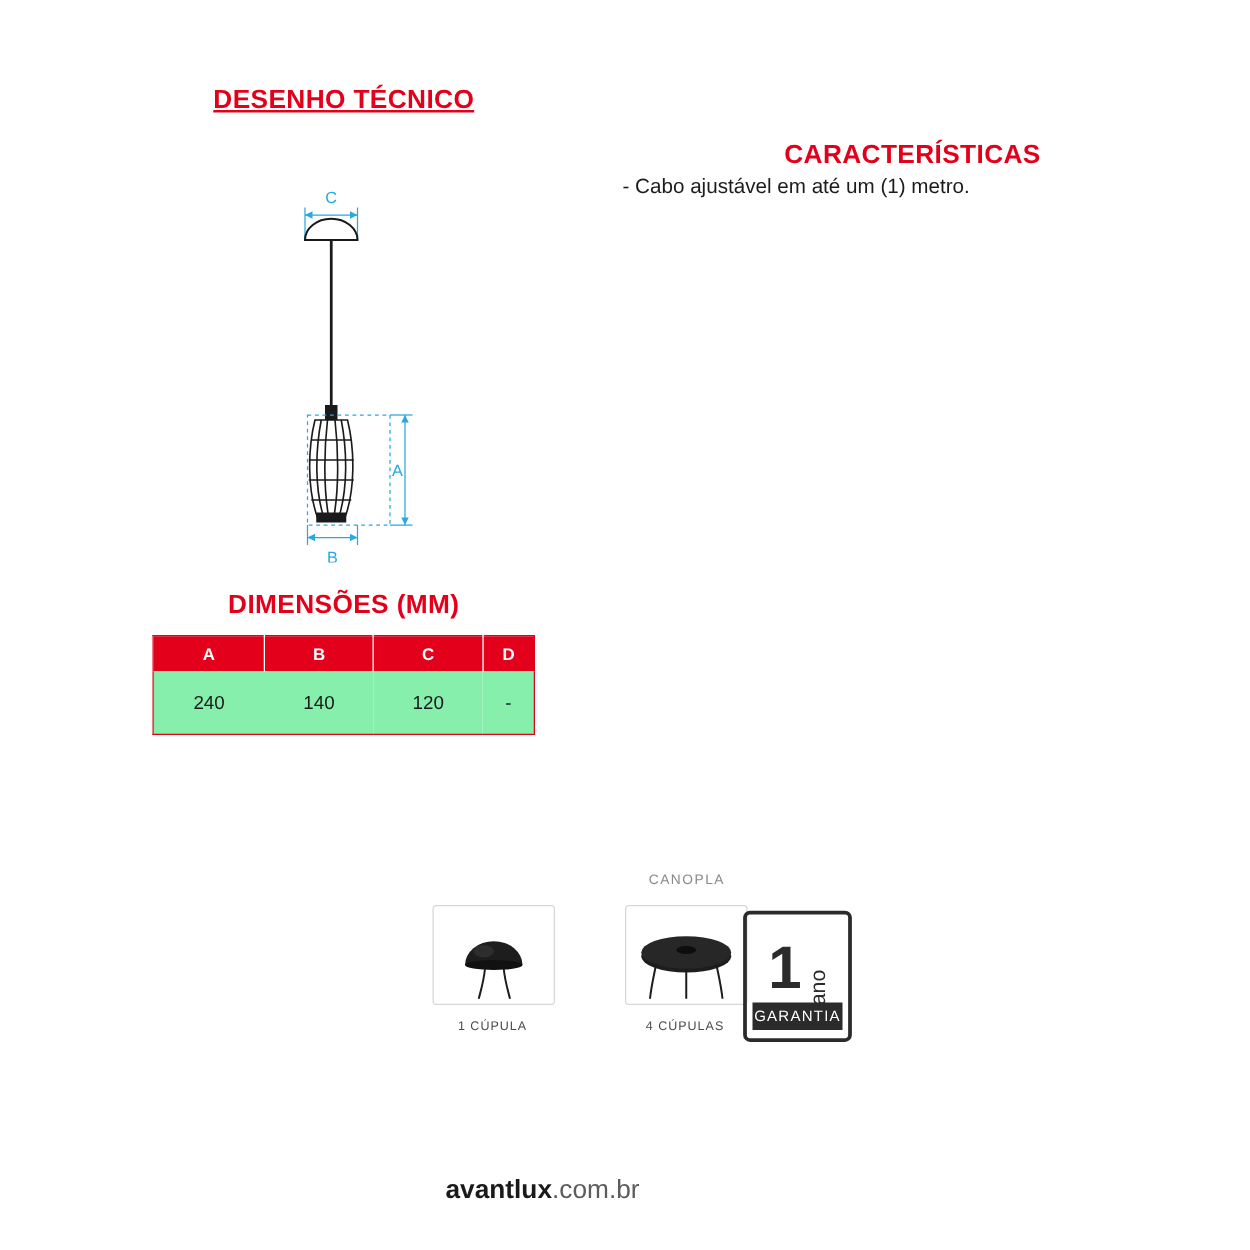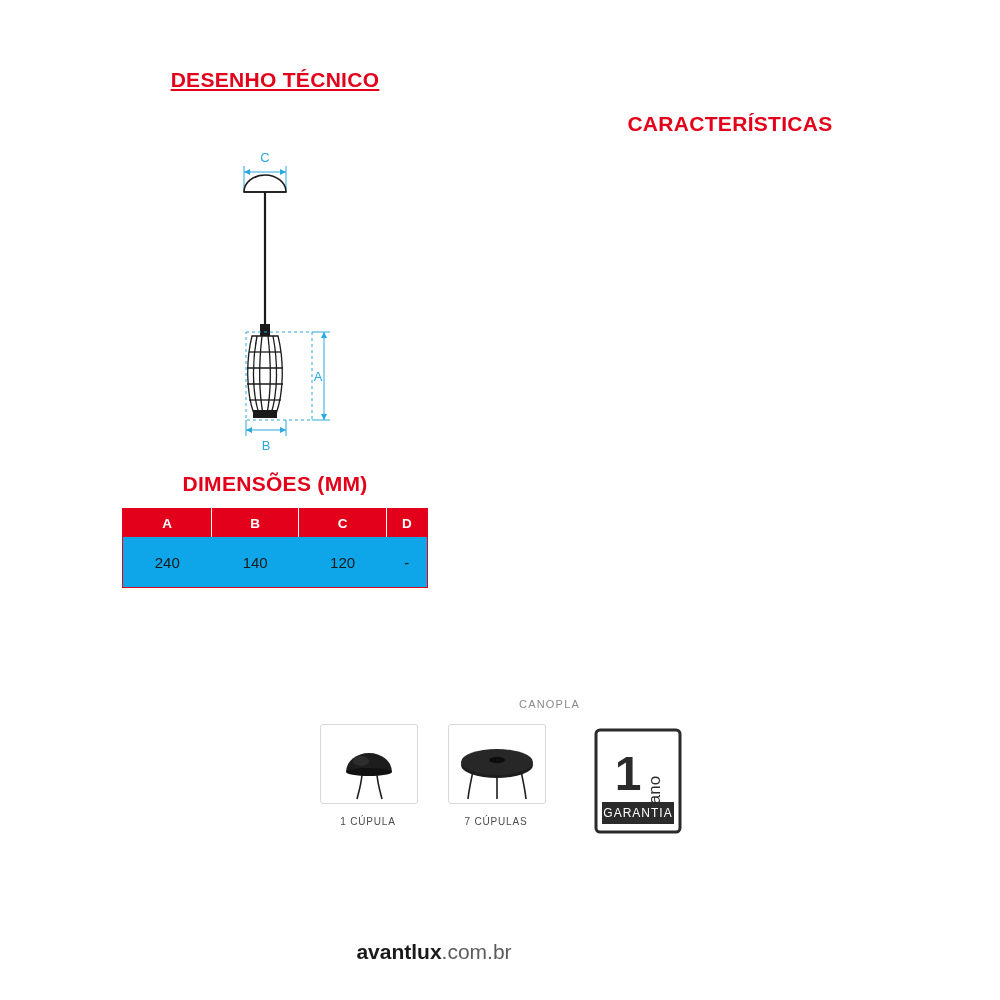--- a/index.html
+++ b/index.html
@@ -86,21 +86,21 @@
     font-weight: bold;
     height: 26px;
     border-right: 1px solid #ffffff;
   }
   #dim-table th:last-child { border-right: none; }
   #dim-table td {
     text-align: center;
     font-size: 15px;
     color: #1a1a1a;
     height: 48px;
-    background: #0ea5e9;
+    background: #86efac;
   }
 
   
   #canopla-block {
     position: absolute;
     left: 300px;
     top: 698px;
     width: 420px;
   }
   #canopla-label {
@@ -110,21 +110,21 @@
     color: #8a8a8a;
     width: 260px;
     margin-left: 20px;
   }
   .canopla-items {
     display: flex;
     gap: 32px;
     margin-top: 14px;
     margin-left: 20px;
   }
-  .canopla-item { width: 96px; }
+  .canopla-item { width: 96px; margin-left: 26px; }
   .canopla-box {
     width: 96px;
     height: 78px;
     border: 1px solid #d8d8d8;
     border-radius: 3px;
     position: relative;
     background: #fff;
     overflow: hidden;
   }
   .canopla-caption {
@@ -219,20 +219,21 @@
     <polygon points="126,310 132,307 132,313" fill="#2aa8e0"></polygon>
     <polygon points="166,310 160,307 160,313" fill="#2aa8e0"></polygon>
 
     <text x="145" y="42" fill="#2aa8e0" font-size="13" font-family="Liberation Sans, sans-serif" text-anchor="middle">C</text>
     <text x="198" y="261" fill="#2aa8e0" font-size="13" font-family="Liberation Sans, sans-serif" text-anchor="middle">A</text>
     <text x="146" y="330" fill="#2aa8e0" font-size="13" font-family="Liberation Sans, sans-serif" text-anchor="middle">B</text>
   </svg>
 </div>
 
 <div id="features">
+  <div class="feature-line">- Cabo ajustável em até um (1) metro.</div>
 </div>
 
 <div id="title-dimensoes" class="section-title">DIMENSÕES (MM)</div>
 
 <table id="dim-table">
   <thead>
     <tr>
       <th>A</th>
       <th>B</th>
       <th>C</th>
@@ -268,21 +269,21 @@
       <div class="canopla-box">
         <svg width="96" height="78" viewBox="0 0 96 78">
           <ellipse cx="48" cy="40" rx="36" ry="13" fill="#1d1d1d"></ellipse>
           <ellipse cx="48" cy="37" rx="36" ry="13" fill="#272727"></ellipse>
           <ellipse cx="48" cy="35" rx="8" ry="3.2" fill="#0d0d0d"></ellipse>
           <path d="M24 46 C22 56 20 64 19 74" stroke="#1d1d1d" stroke-width="1.6" fill="none"></path>
           <path d="M48 50 C48 58 48 66 48 74" stroke="#1d1d1d" stroke-width="1.6" fill="none"></path>
           <path d="M72 46 C74 56 76 64 77 74" stroke="#1d1d1d" stroke-width="1.6" fill="none"></path>
         </svg>
       </div>
-      <div class="canopla-caption">7 CÚPULAS</div>
+      <div class="canopla-caption">4 CÚPULAS</div>
     </div>
   </div>
 </div>
 
 <div id="warranty">
   <svg width="88" height="106" viewBox="0 0 88 106">
     <rect x="2" y="2" width="84" height="102" rx="4" fill="none" stroke="#2b2b2b" stroke-width="3"></rect>
     <rect x="8" y="8" width="72" height="60" fill="#ffffff"></rect>
     <text x="34" y="62" font-family="Liberation Sans, sans-serif" font-size="48" font-weight="bold" fill="#2b2b2b" text-anchor="middle">1</text>
     <text x="66" y="62" font-family="Liberation Sans, sans-serif" font-size="17" fill="#2b2b2b" text-anchor="middle" transform="rotate(-90 66 62)">ano</text>

